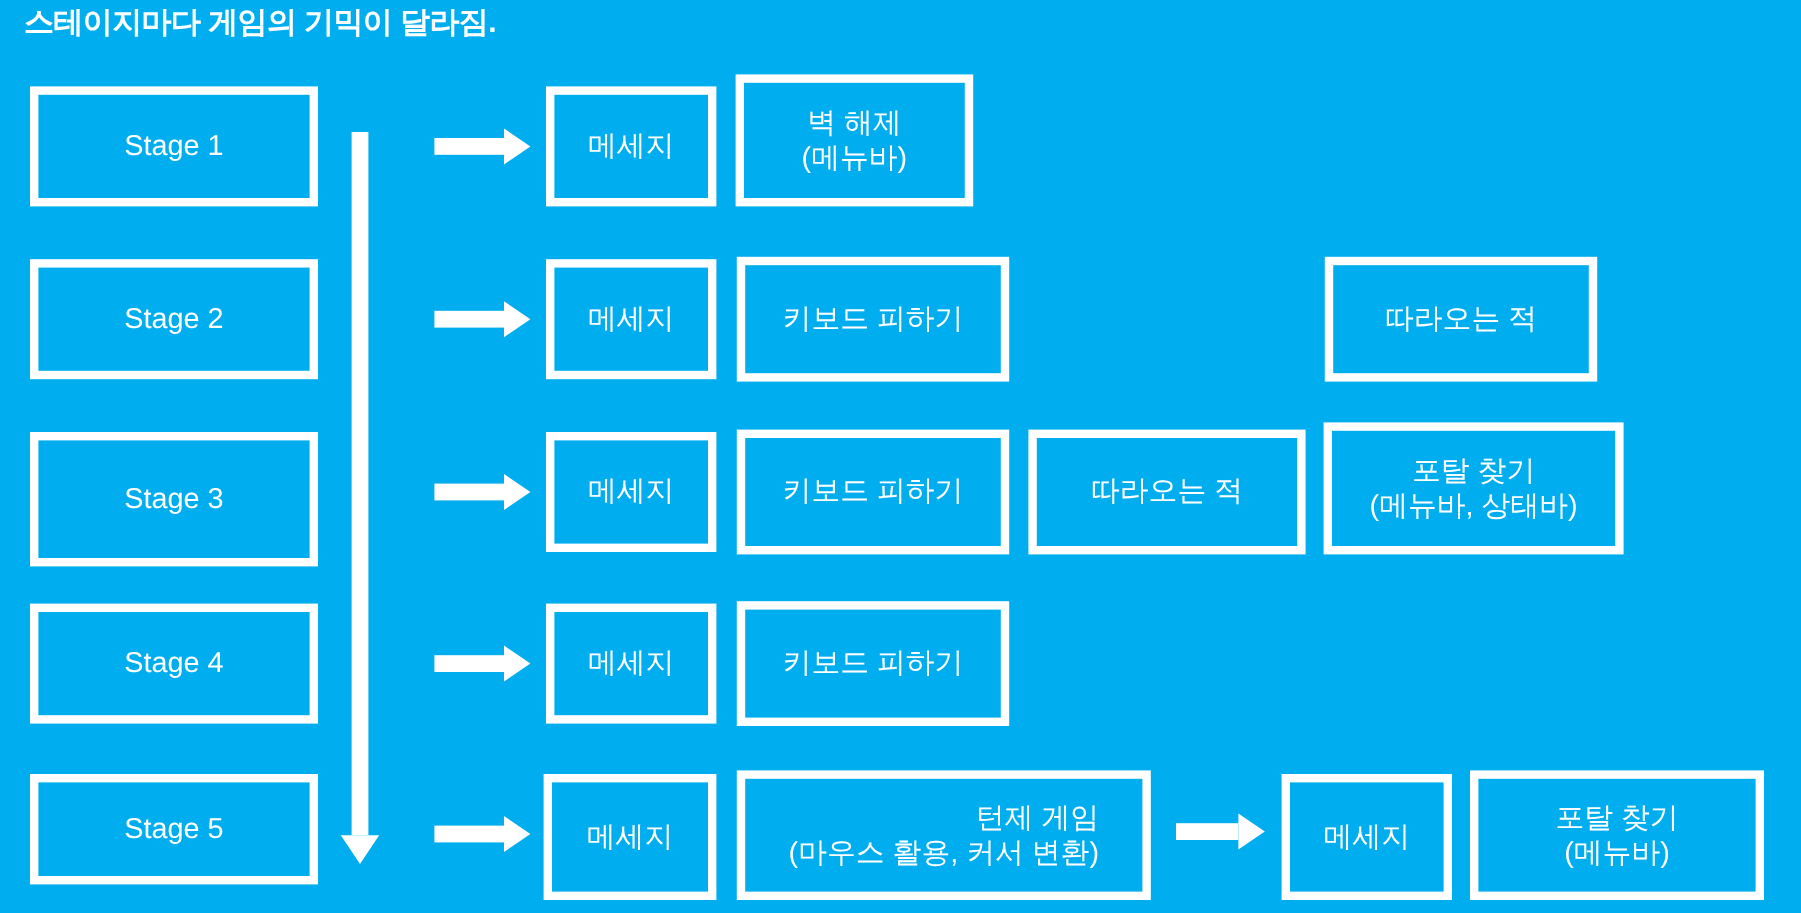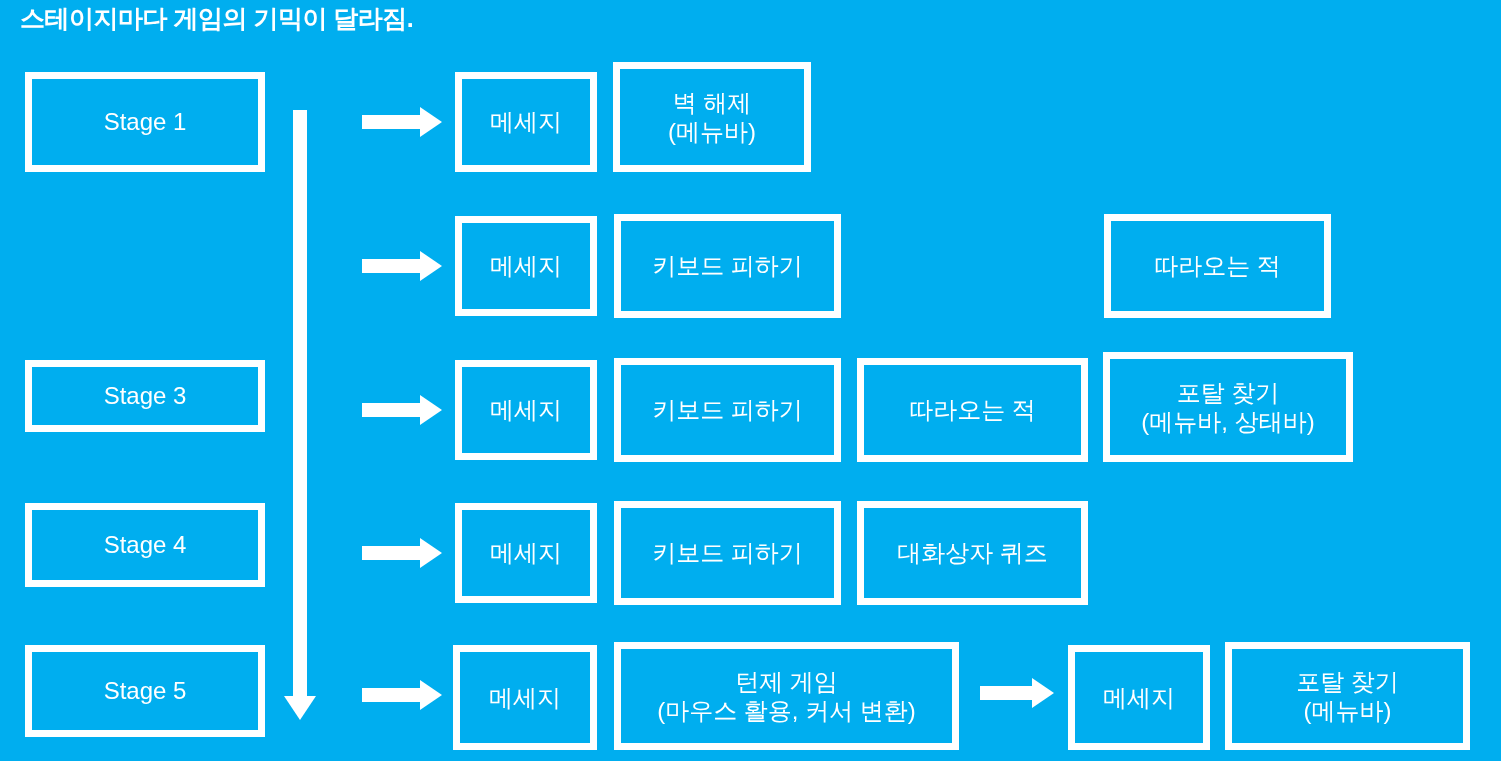--- a/index.html
+++ b/index.html
@@ -102,72 +102,72 @@
   <div class="arrow-h" style="left:362px; top:122px; width:80px;">
     <div class="shaft" style="width:58px;"></div>
     <div class="head" style="left:58px;"></div>
   </div>
 
   <div class="node" style="left:455px; top:72px; width:142px; height:100px;">메세지</div>
 
   <div class="node" style="left:613px; top:62px; width:198px; height:110px;">벽 해제
 (메뉴바)</div>
 
+  <div class="node stage" style="left:25px; top:216px; width:240px; height:100px;">Stage 2</div>
 
   <div class="arrow-h" style="left:362px; top:266px; width:80px;">
     <div class="shaft" style="width:58px;"></div>
     <div class="head" style="left:58px;"></div>
   </div>
 
   <div class="node" style="left:455px; top:216px; width:142px; height:100px;">메세지</div>
 
   <div class="node" style="left:614px; top:214px; width:227px; height:104px;">키보드 피하기</div>
 
 
   <div class="node" style="left:1104px; top:214px; width:227px; height:104px;">따라오는 적</div>
 
-  <div class="node stage" style="left:25px; top:360px; width:240px; height:72px;">Stage 3</div>
+  <div class="node stage" style="left:25px; top:360px; width:240px; height:112px;">Stage 3</div>
 
   <div class="arrow-h" style="left:362px; top:410px; width:80px;">
     <div class="shaft" style="width:58px;"></div>
     <div class="head" style="left:58px;"></div>
   </div>
 
   <div class="node" style="left:455px; top:360px; width:142px; height:100px;">메세지</div>
 
   <div class="node" style="left:614px; top:358px; width:227px; height:104px;">키보드 피하기</div>
 
   <div class="node" style="left:857px; top:358px; width:231px; height:104px;">따라오는 적</div>
 
   <div class="node" style="left:1103px; top:352px; width:250px; height:110px;">포탈 찾기
 (메뉴바, 상태바)</div>
 
-  <div class="node stage" style="left:25px; top:503px; width:240px; height:84px;">Stage 4</div>
+  <div class="node stage" style="left:25px; top:503px; width:240px; height:100px;">Stage 4</div>
 
   <div class="arrow-h" style="left:362px; top:553px; width:80px;">
     <div class="shaft" style="width:58px;"></div>
     <div class="head" style="left:58px;"></div>
   </div>
 
   <div class="node" style="left:455px; top:503px; width:142px; height:100px;">메세지</div>
 
   <div class="node" style="left:614px; top:501px; width:227px; height:104px;">키보드 피하기</div>
 
-  <div class="node" style="left:857px; top:501px; width:231px; height:104px;">대화상자 퀴즈</div>
 
   <div class="node stage" style="left:25px; top:645px; width:240px; height:92px;">Stage 5</div>
 
   <div class="arrow-h" style="left:362px; top:695px; width:80px;">
     <div class="shaft" style="width:58px;"></div>
     <div class="head" style="left:58px;"></div>
   </div>
 
   <div class="node" style="left:453px; top:645px; width:144px; height:105px;">메세지</div>
 
-  <div class="node" style="left:614px; top:642px; width:345px; height:108px;">턴제 게임
+  <div class="node" style="left:614px; top:642px; width:345px; height:108px;text-align:right;">턴제 게임
 (마우스 활용, 커서 변환)</div>
 
   <div class="arrow-h" style="left:980px; top:693px; width:72px;">
     <div class="shaft" style="width:52px;"></div>
     <div class="head" style="left:52px;"></div>
   </div>
 
   <div class="node" style="left:1068px; top:645px; width:142px; height:105px;">메세지</div>
 
   <div class="node" style="left:1225px; top:642px; width:245px; height:108px;">포탈 찾기

